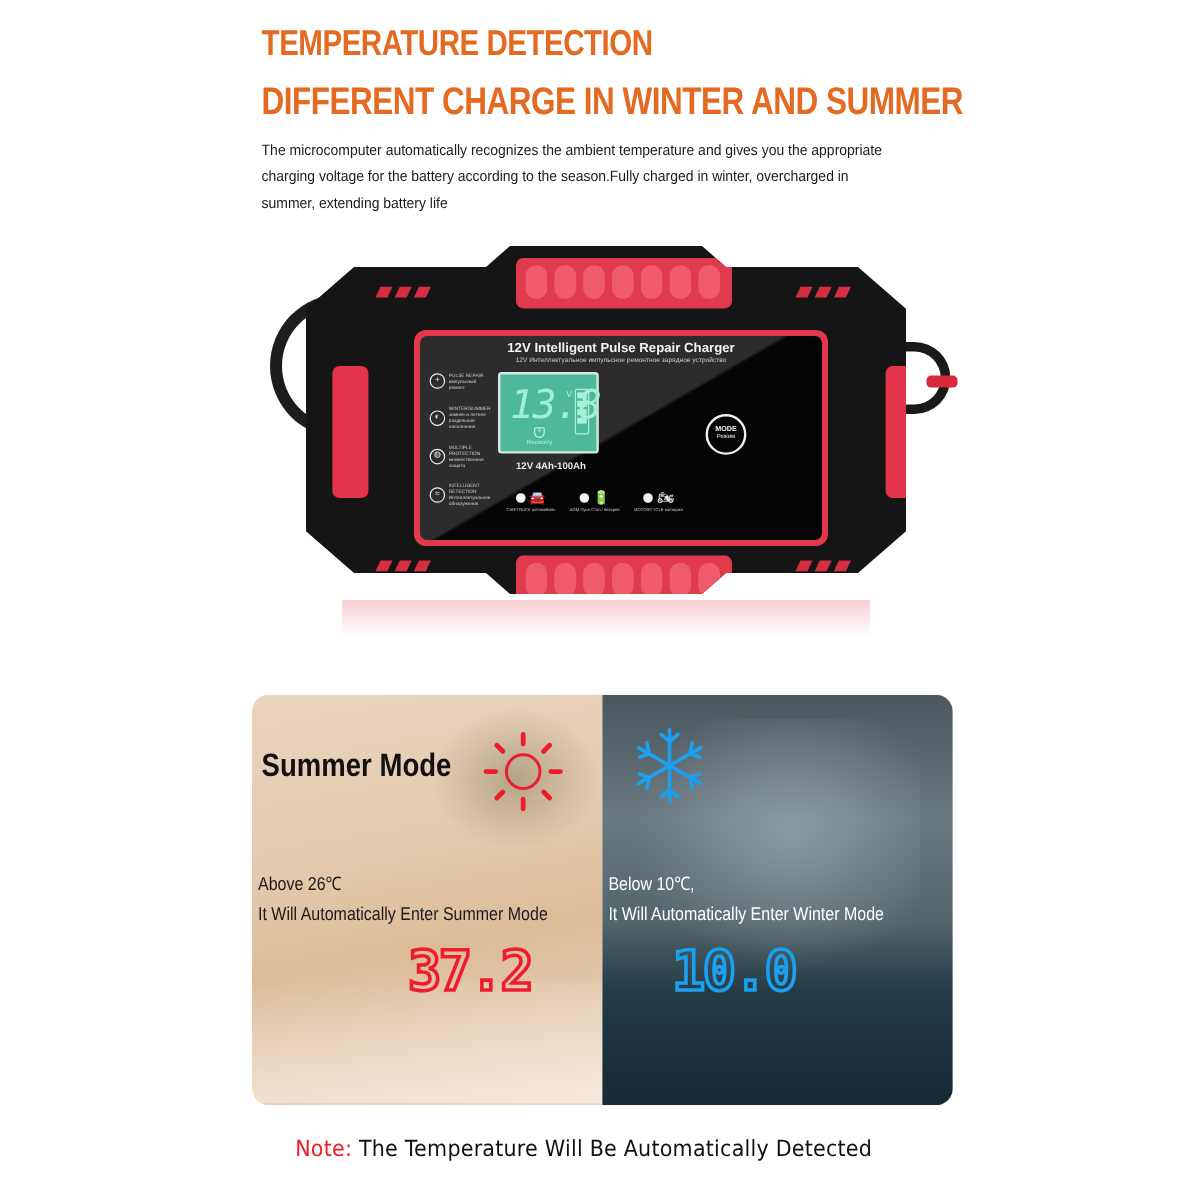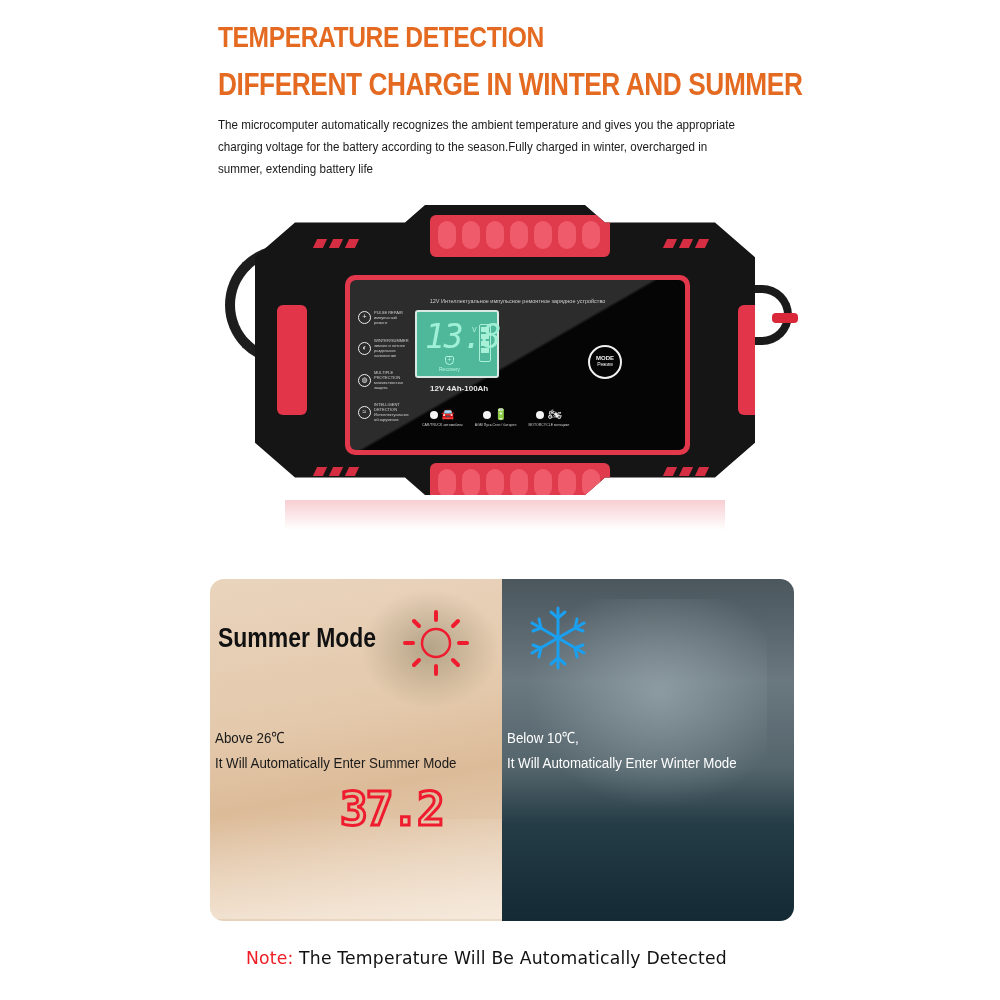--- a/index.html
+++ b/index.html
@@ -164,20 +164,21 @@
     <span class="vent" style="left:442px;top:34px"></span>
     <span class="vent" style="left:60px;top:262px"></span>
     <span class="vent" style="left:76px;top:262px"></span>
     <span class="vent" style="left:92px;top:262px"></span>
     <span class="vent" style="left:410px;top:262px"></span>
     <span class="vent" style="left:426px;top:262px"></span>
     <span class="vent" style="left:442px;top:262px"></span>
 
     <div class="panel-frame">
       <div class="panel">
+        <div class="panel-title">12V Intelligent Pulse Repair Charger</div>
         <div class="panel-sub">12V Интеллектуальное импульсное ремонтное зарядное устройство</div>
 
         <div class="feature" style="top:30px">
           <span class="ficon">+</span>
           <span class="ftext">PULSE REPAIR импульсный ремонт</span>
         </div>
         <div class="feature" style="top:58px">
           <span class="ficon">◐</span>
           <span class="ftext">WINTER/SUMMER зимнее и летнее раздельное наполнение</span>
         </div>
@@ -273,18 +274,19 @@
         <polyline points="6,27 14,24 12,15"></polyline>
         <polyline points="56,41 48,44 50,53"></polyline>
         <polyline points="6,41 14,44 12,53"></polyline>
         <polyline points="56,27 48,24 50,15"></polyline>
       </g>
     </svg>
     <div class="mode-desc">
       <div>Below 10℃,</div>
       <div>It Will Automatically Enter Winter Mode</div>
     </div>
+    <div class="temp-digits">10.0</div>
   </div>
 </div>
 
 <div class="note">
   <span class="note-label">Note:</span><span> The Temperature Will Be Automatically Detected</span>
 </div>
 
 </body></html>

